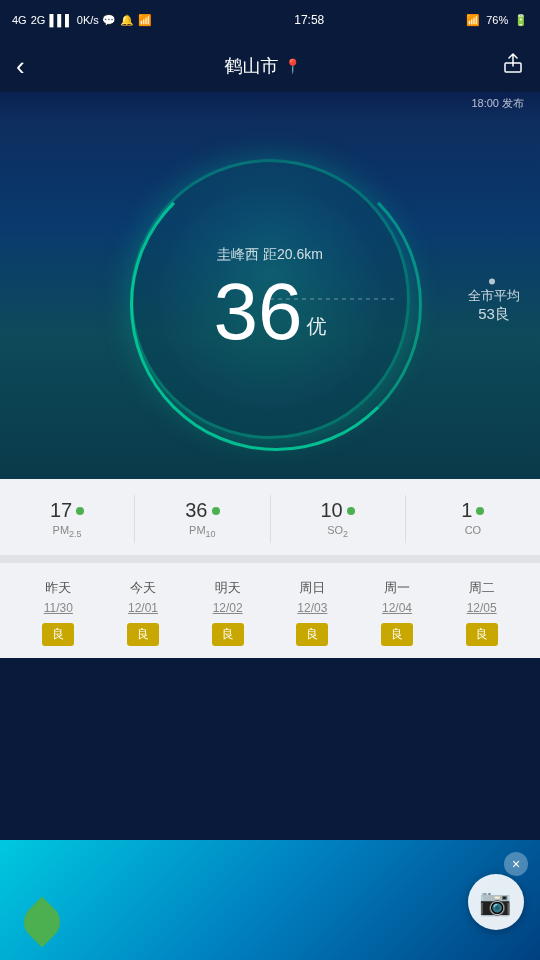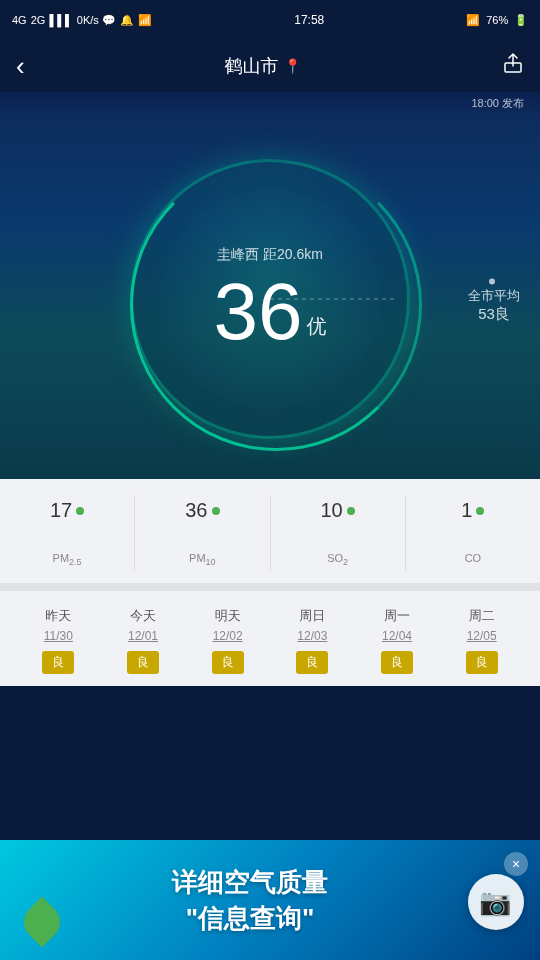--- a/index.html
+++ b/index.html
@@ -169,21 +169,20 @@
     }
 
     .metric-item {
       flex: 1;
       display: flex;
       flex-direction: column;
       align-items: center;
       padding: 4px 6px;
       border-right: 1px solid #ddd;
       position: relative;
-      gap: 28px;
     }
     .metric-item:last-child { border-right: none; }
 
     .metric-value-row {
       display: flex;
       align-items: center;
       gap: 4px;
     }
 
     .metric-value {
@@ -449,21 +448,17 @@
     <div class="forecast-day">
       <span class="day-label">周二</span>
       <span class="day-date">12/05</span>
       <span class="quality-badge">良</span>
     </div>
   </div>
 </div>
 
 <div class="banner">
   <div class="banner-leaf"></div>
-  <div class="banner-text">
-    <span>详细空气质量</span><br>
-    <span>"信息查询"</span>
-  </div>
   <div class="banner-close">×</div>
   <div class="camera-btn">
     <span>📷</span>
   </div>
 </div>
 
 </body></html>

